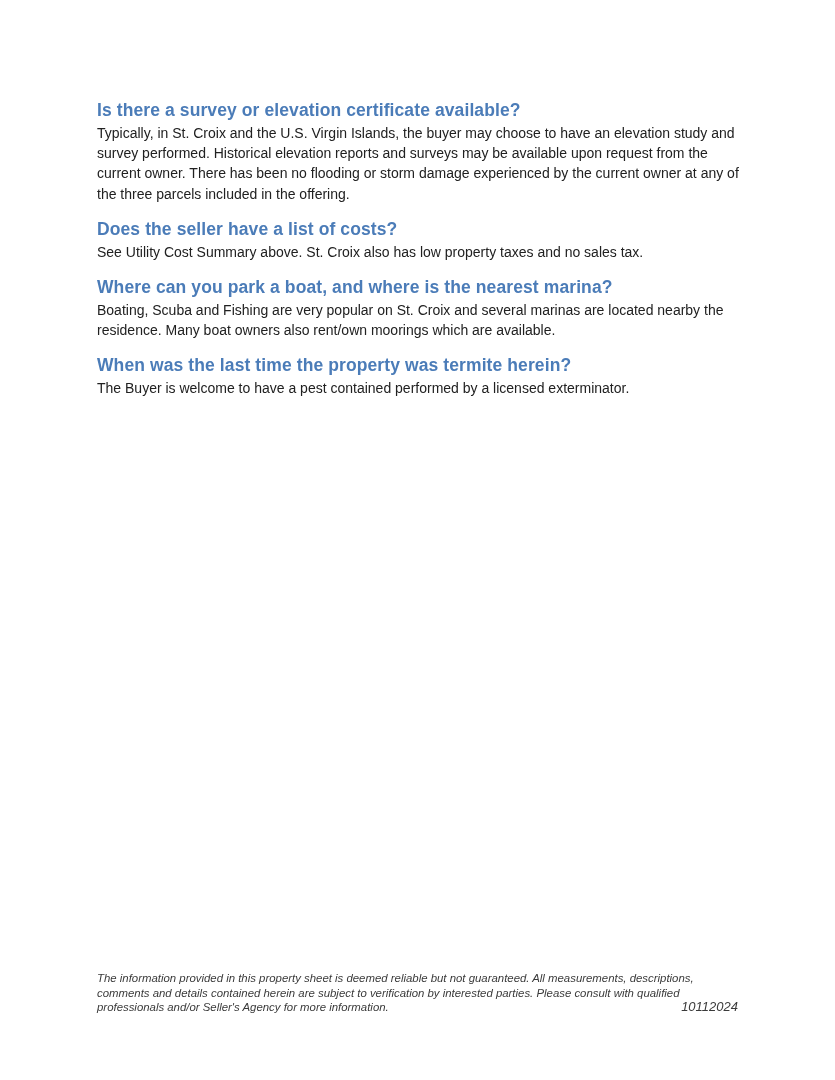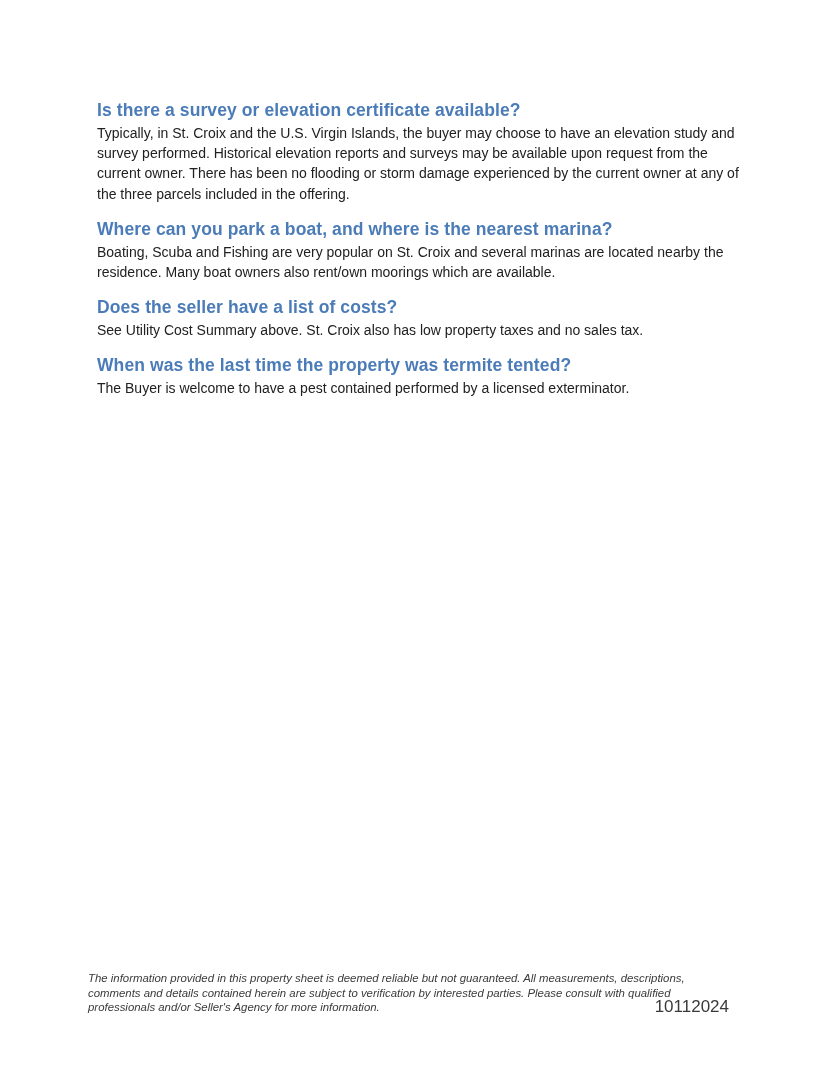--- a/index.html
+++ b/index.html
@@ -36,62 +36,63 @@
     letter-spacing: 0.1px;
     margin-bottom: 2px;
   }
   .faq-section p {
     color: var(--body-color);
     font-size: 14px;
     line-height: 20.2px;
   }
   .footer {
     position: absolute;
-    left: 88px;
+    left: 97px;
     top: 971px;
     width: 641px;
   }
   .footer .disclaimer {
     color: var(--footer-color);
     font-size: 11.4px;
     line-height: 14.6px;
     font-style: italic;
   }
   .footer .datecode {
     position: absolute;
     right: 0;
     bottom: 0;
     color: var(--footer-color);
-    font-size: 17px;
+    font-size: 13px;
     line-height: 14.6px;
+    font-style: italic;
   }
 </style>
 </head>
 <body>
 
 <div class="page">
   <div class="content">
 
     <section class="faq-section">
       <h2>Is there a survey or elevation certificate available?</h2>
       <p>Typically, in St. Croix and the U.S. Virgin Islands, the buyer may choose to have an elevation study and survey performed. Historical elevation reports and surveys may be available upon request from the current owner. There has been no flooding or storm damage experienced by the current owner at any of the three parcels included in the offering.</p>
     </section>
 
     <section class="faq-section">
+      <h2>Does the seller have a list of costs?</h2>
+      <p>See Utility Cost Summary above. St. Croix also has low property taxes and no sales tax.</p>
+    </section>
+
+    <section class="faq-section">
       <h2>Where can you park a boat, and where is the nearest marina?</h2>
       <p>Boating, Scuba and Fishing are very popular on St. Croix and several marinas are located nearby the residence. Many boat owners also rent/own moorings which are available.</p>
     </section>
 
     <section class="faq-section">
-      <h2>Does the seller have a list of costs?</h2>
-      <p>See Utility Cost Summary above. St. Croix also has low property taxes and no sales tax.</p>
-    </section>
-
-    <section class="faq-section">
-      <h2>When was the last time the property was termite tented?</h2>
+      <h2>When was the last time the property was termite herein?</h2>
       <p>The Buyer is welcome to have a pest contained performed by a licensed exterminator.</p>
     </section>
 
   </div>
 
   <div class="footer">
     <p class="disclaimer">The information provided in this property sheet is deemed reliable but not guaranteed. All measurements, descriptions, comments and details contained herein are subject to verification by interested parties. Please consult with qualified professionals and/or Seller's Agency for more information.</p>
     <span class="datecode">10112024</span>
   </div>
 </div>

